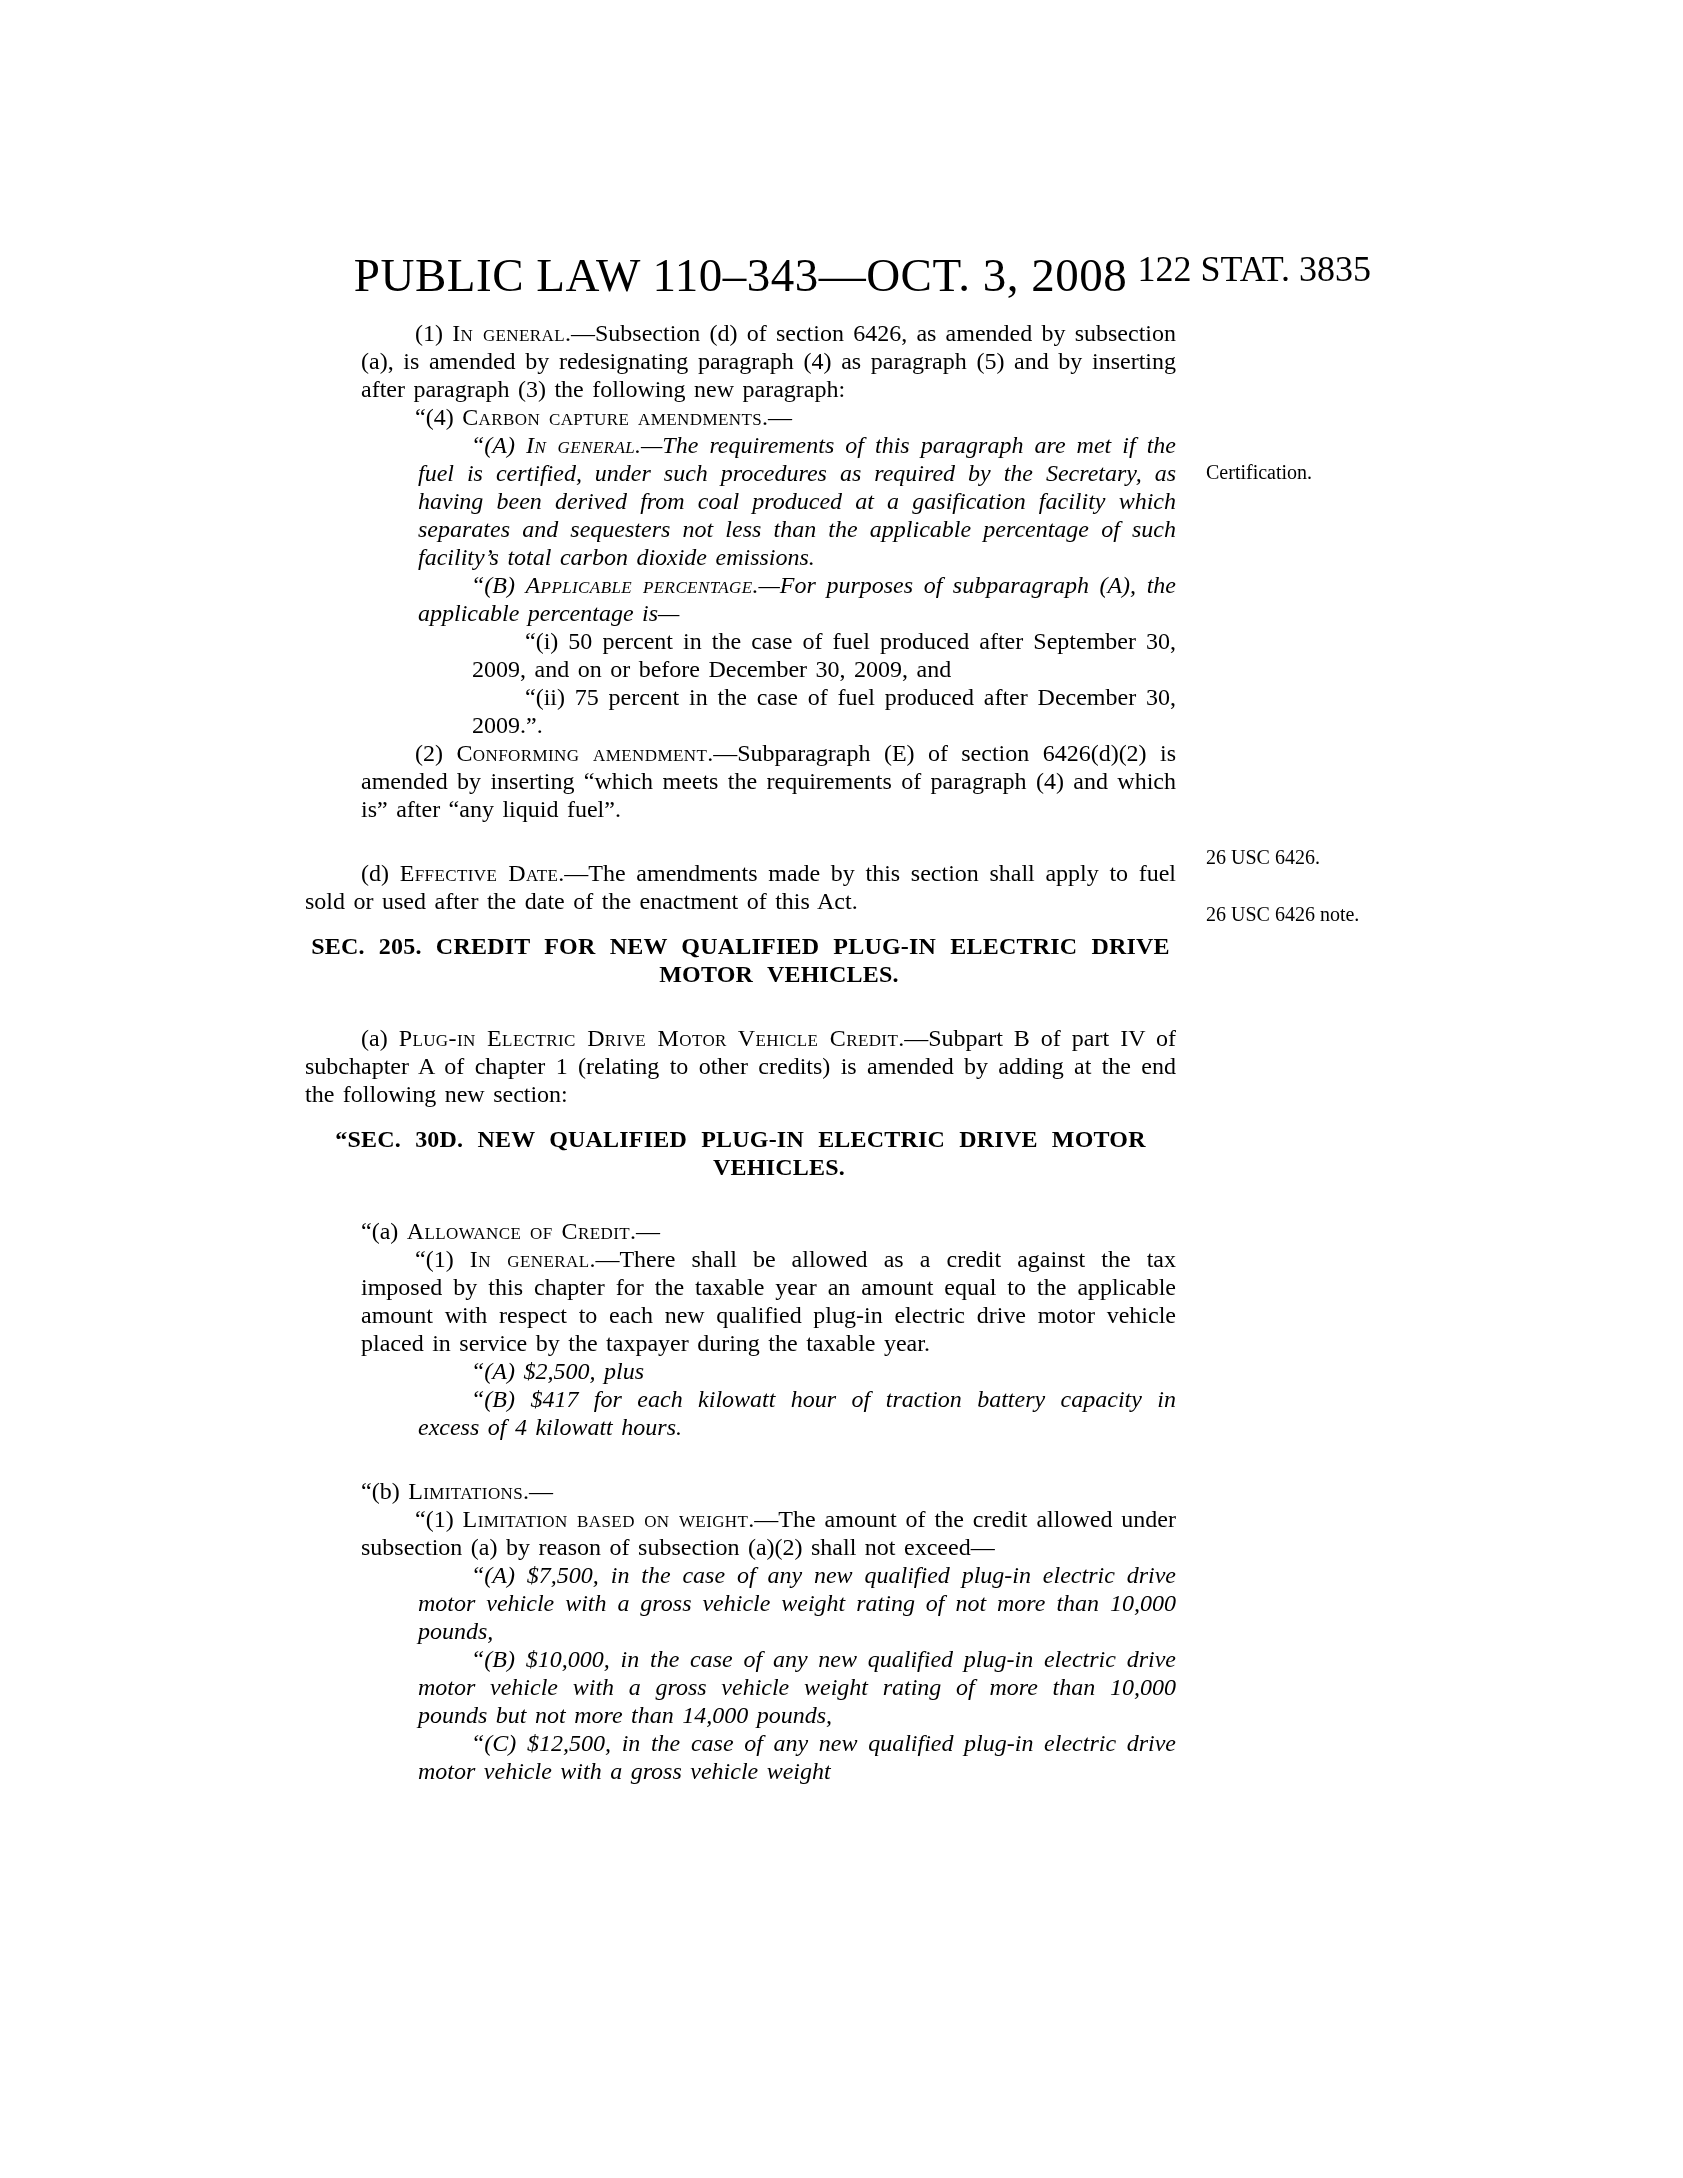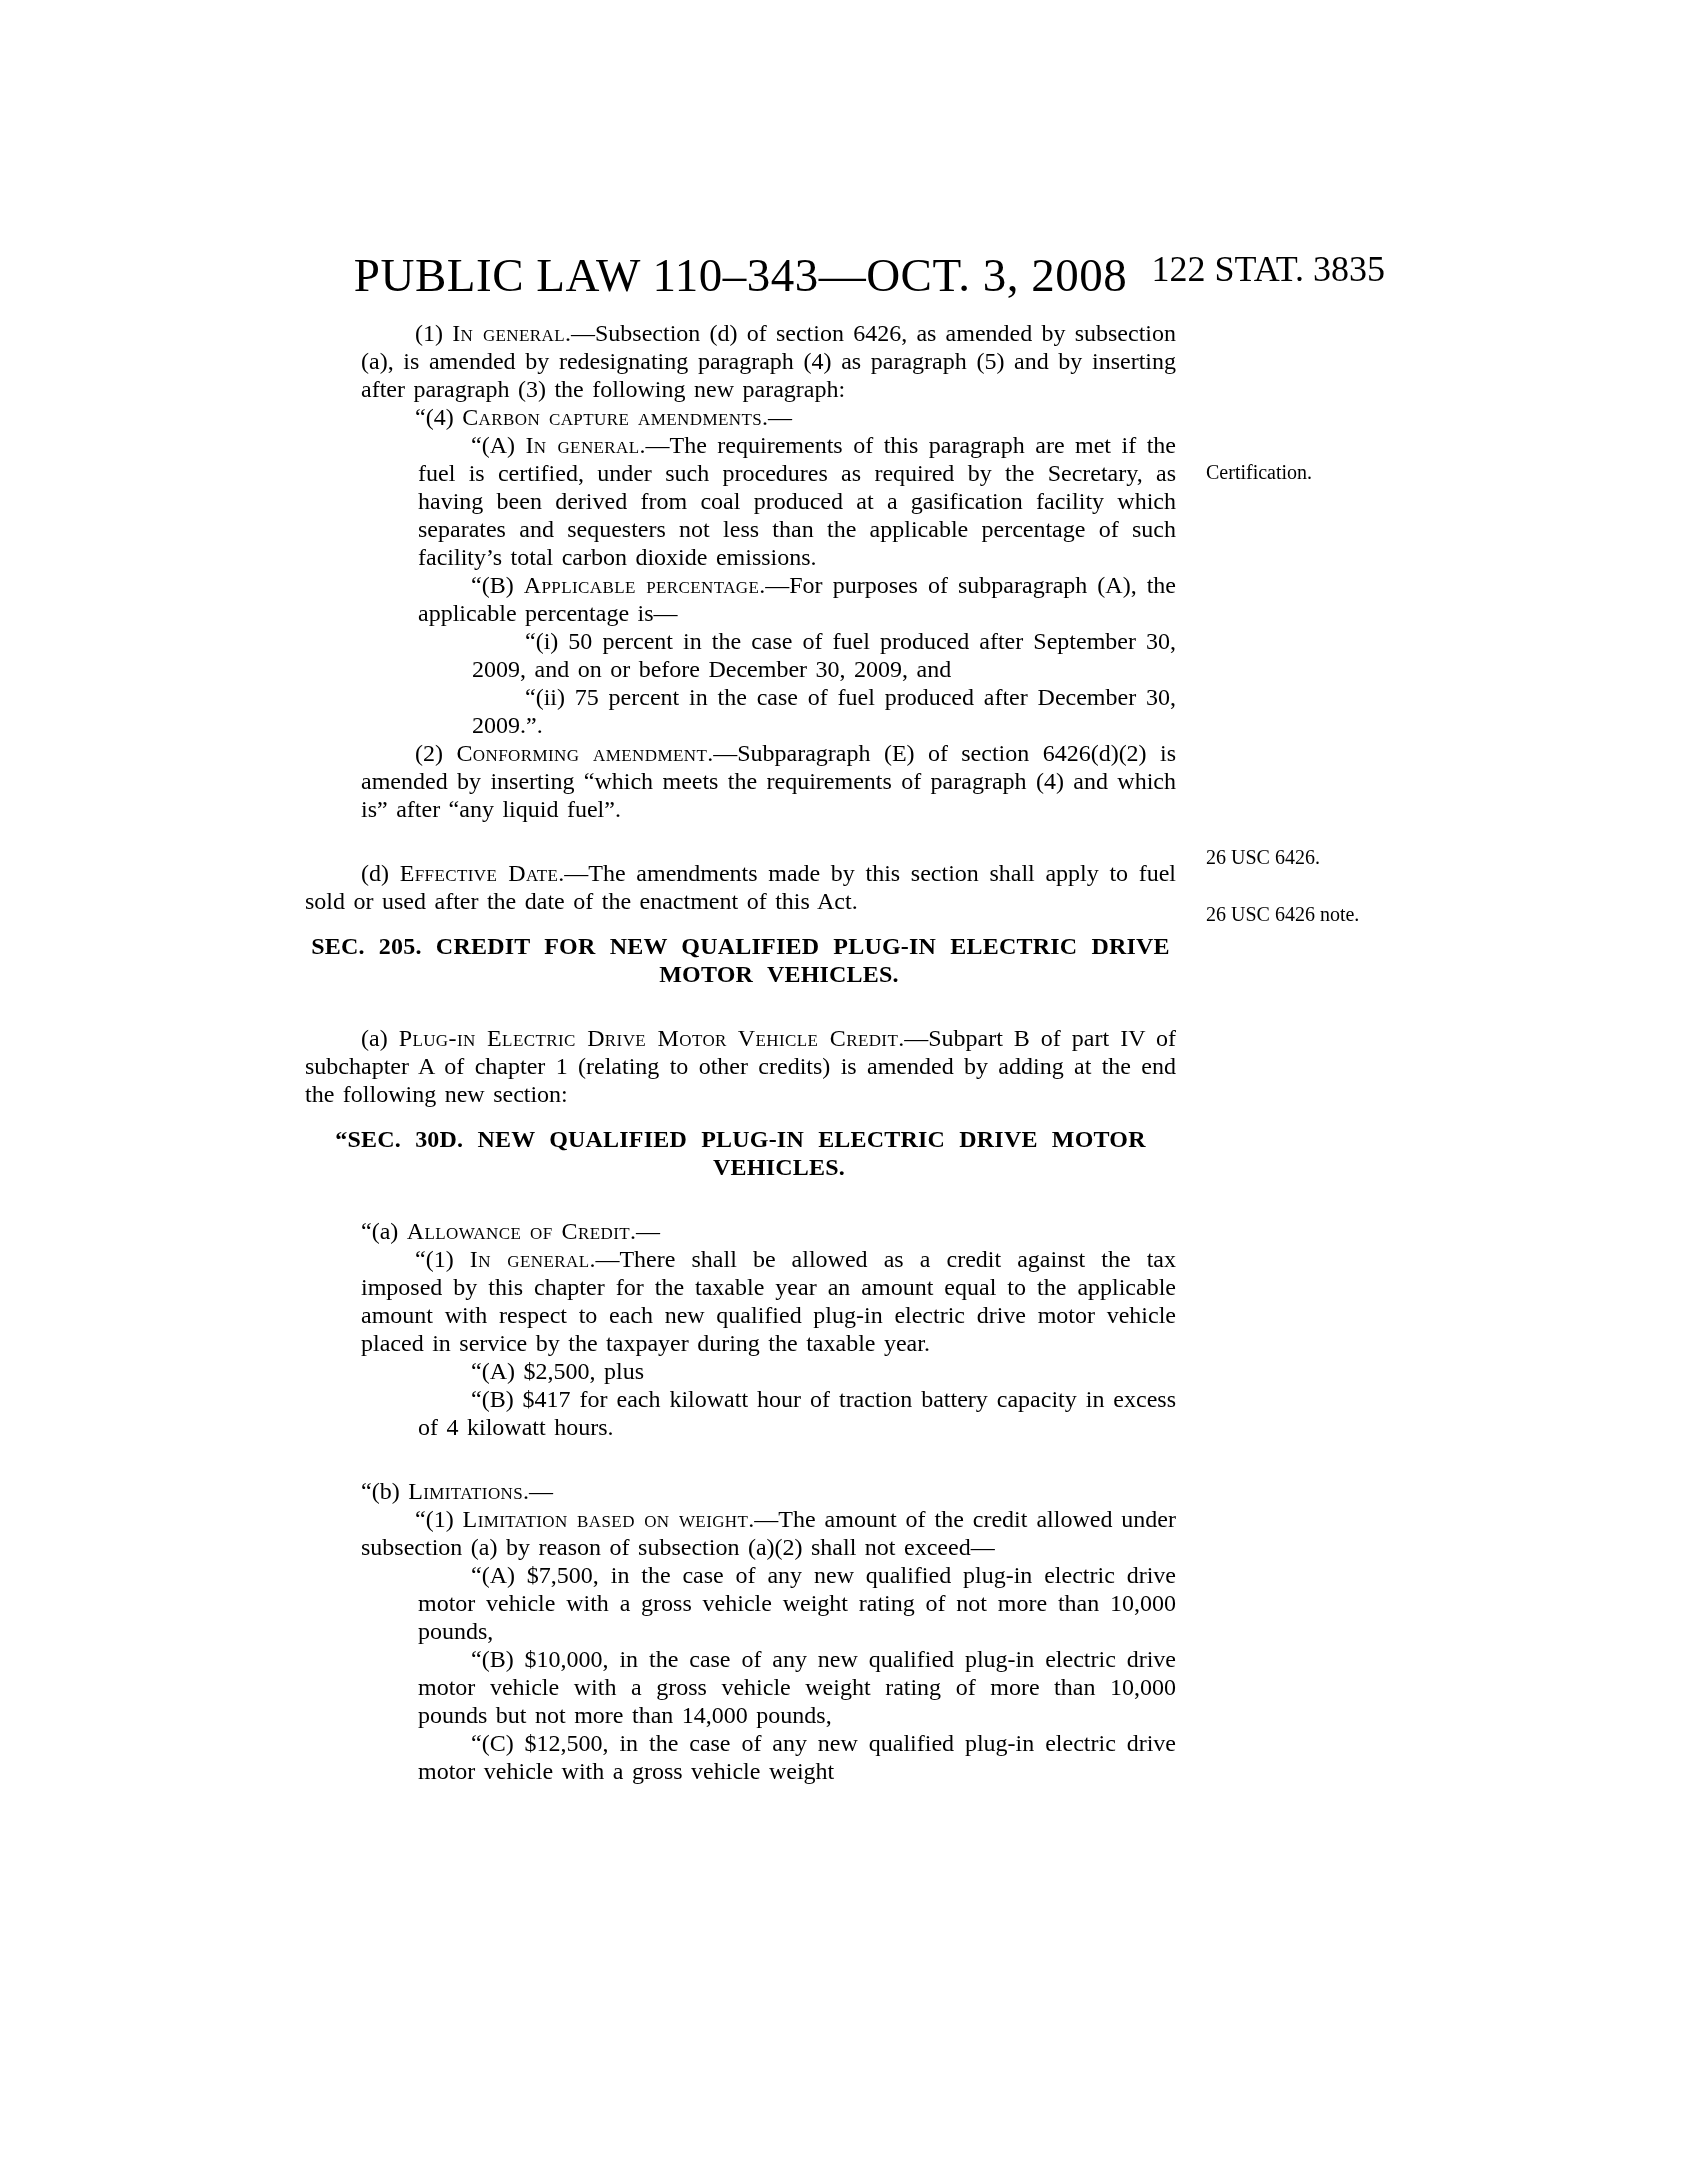--- a/index.html
+++ b/index.html
@@ -18,39 +18,39 @@
     left: 305px;
     width: 871px;
     text-align: center;
     font-size: 47px;
     letter-spacing: 0.5px;
     white-space: nowrap;
   }
   .hdr-stat {
     position: absolute;
     top: 248px;
-    right: 298px;
+    right: 312px;
     font-size: 36px;
     white-space: nowrap;
     font-family: Liberation Serif, serif;
   }
   .body-col {
     position: absolute;
     left: 305px;
     top: 319px;
     width: 871px;
     font-size: 24px;
     line-height: 28px;
     text-align: justify;
     word-spacing: 2.5px;
   }
   .para { margin: 0; }
   .lvl0 { padding-left: 0;     text-indent: 56px; margin-top: 36px; }
   .lvl1 { padding-left: 56px;  text-indent: 54px; }
-  .lvl2 { padding-left: 113px; text-indent: 53px; }
+  .lvl2 { padding-left: 113px; text-indent: 53px; font-style: italic; }
   .lvl3 { padding-left: 167px; text-indent: 53px; }
   .heading {
     font-weight: bold;
     padding-left: 77px;
     text-indent: -77px;
     margin: 17px 0 11px 0;
     word-spacing: 8px;
     letter-spacing: 0.2px;
     text-align: center;
   }

